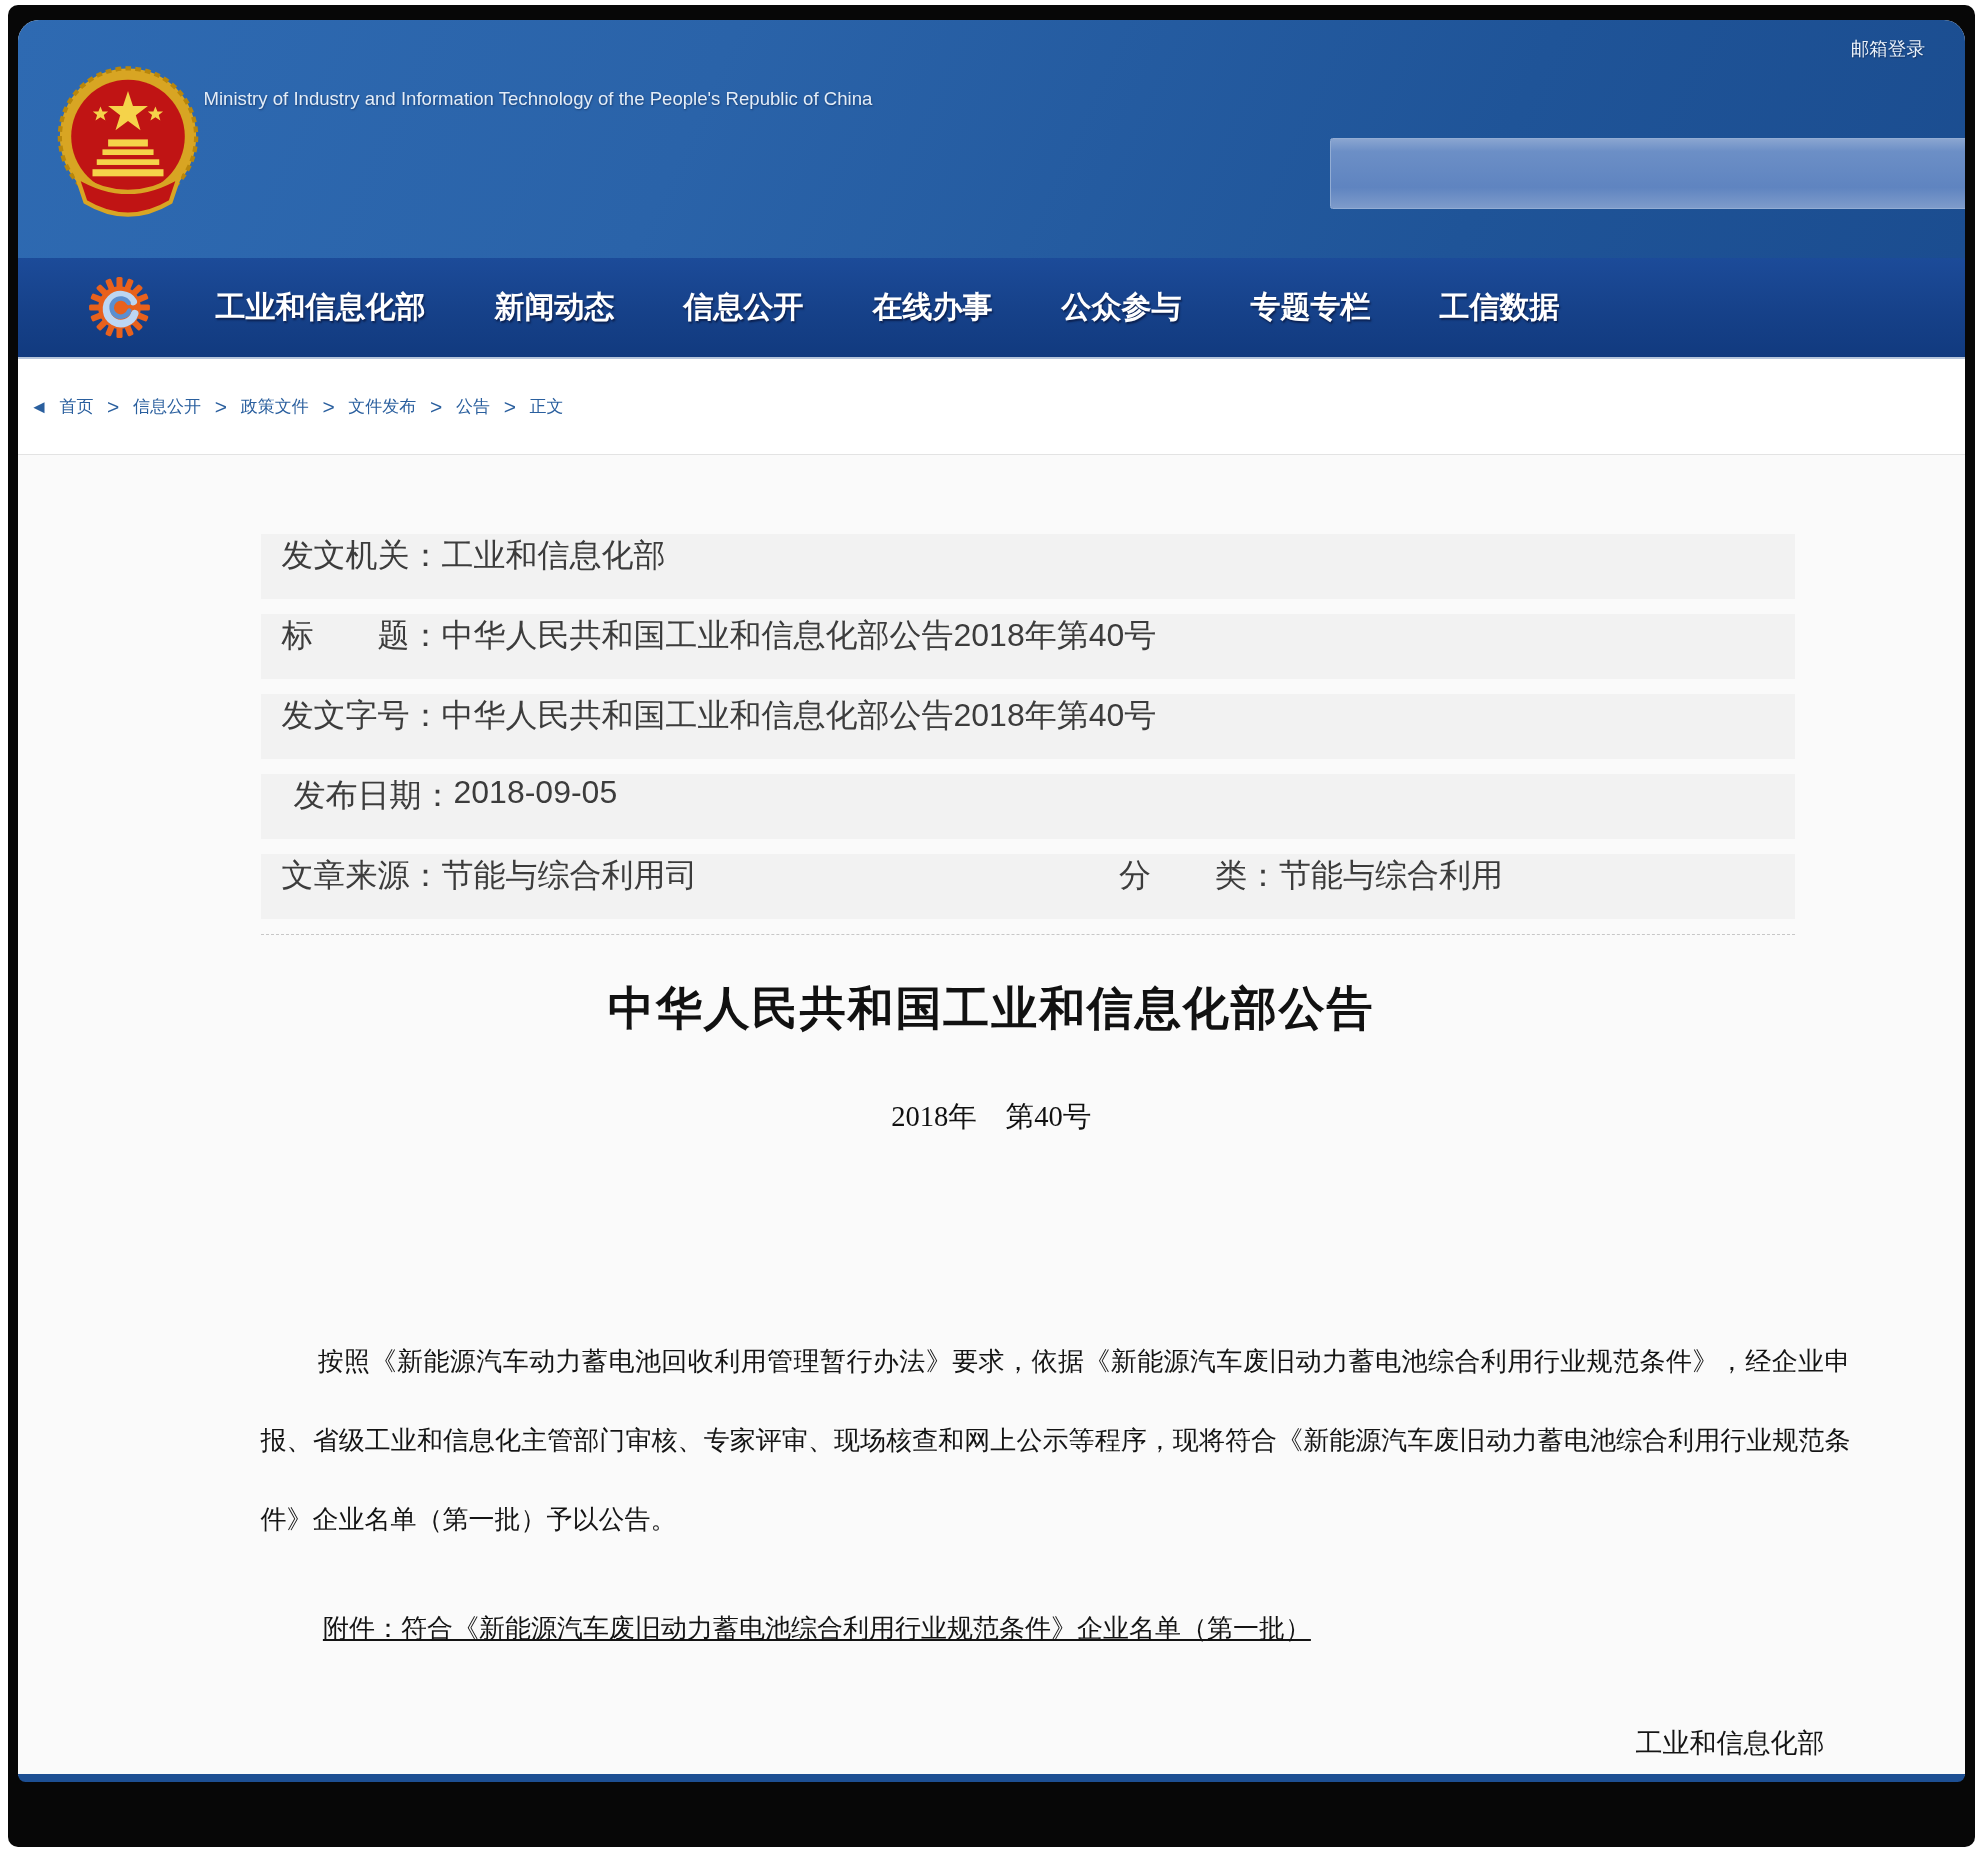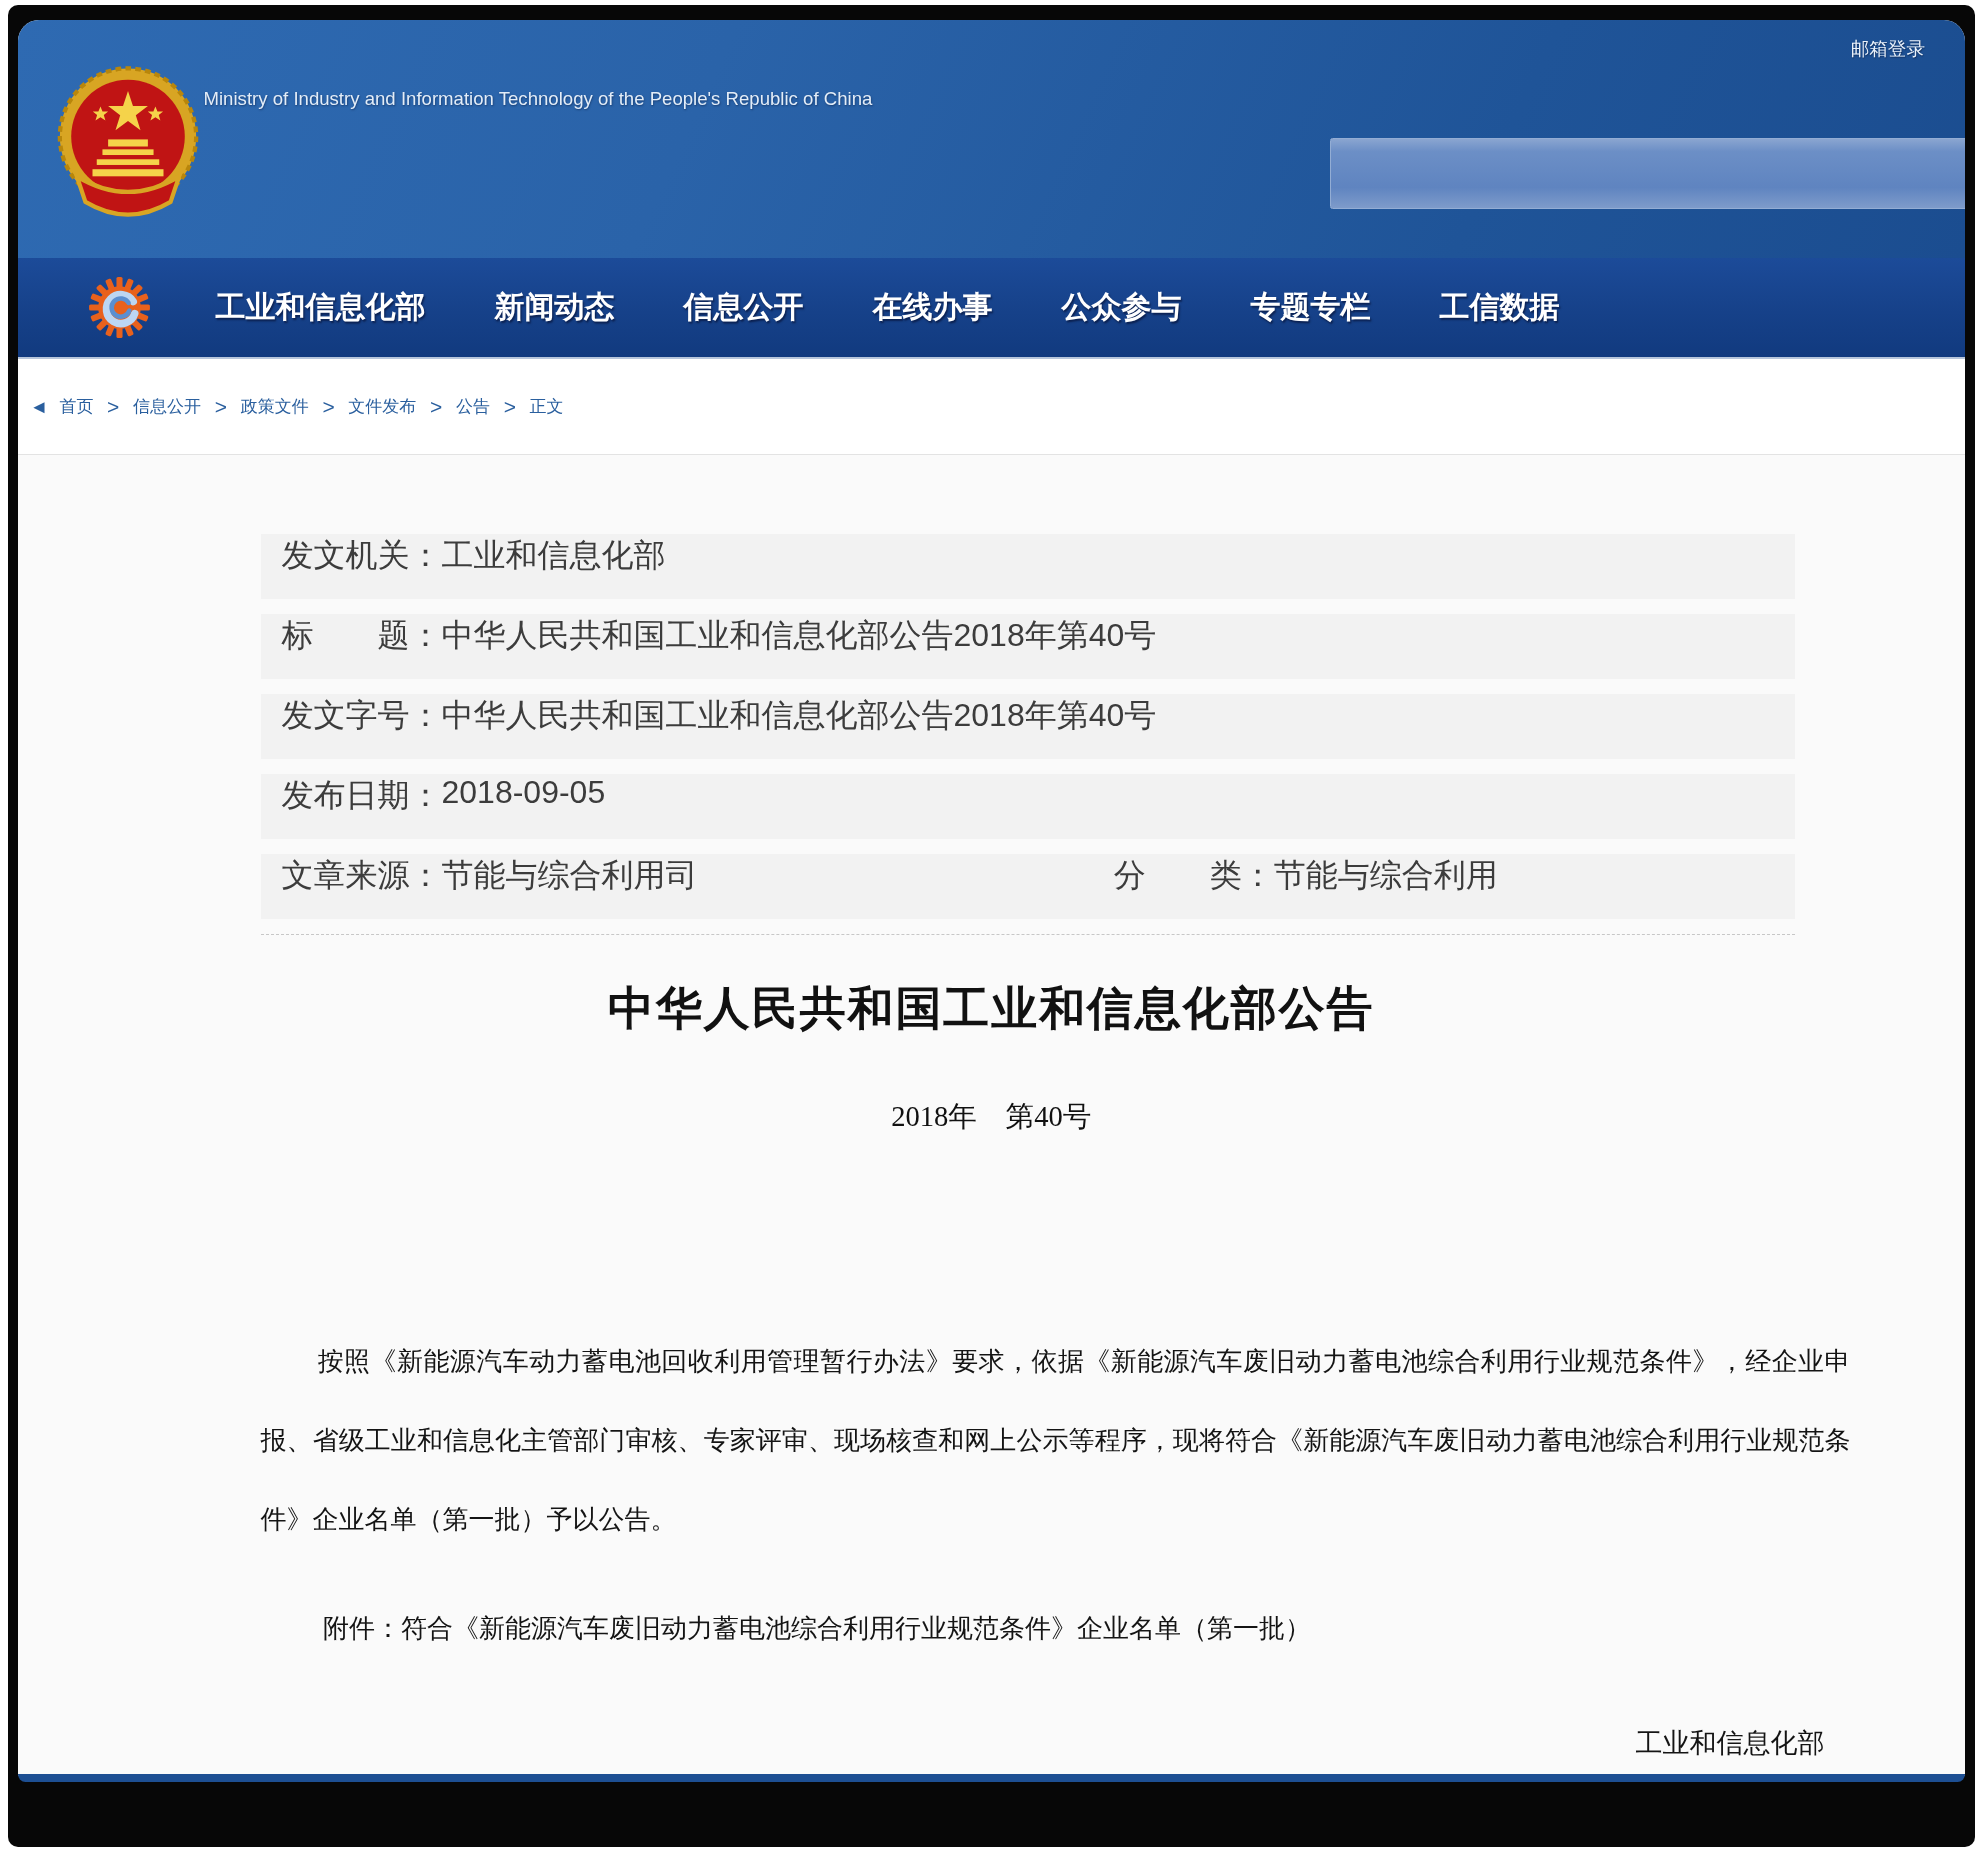--- a/index.html
+++ b/index.html
@@ -48,34 +48,34 @@
   .crumb { color:#2a5f9e; font-size:17px; text-decoration:none; cursor:pointer; white-space:nowrap;font-family:Liberation Serif, serif; }
   .crumb.current { cursor:default; }
   .sep { color:#2a5f9e; font-size:21px; margin:0 13.7px; }
 
   
   .content { position:relative; background:#fafafa; padding-top:79px; }
   .meta { width:1534px; margin-left:243px; }
   .mrow { background:#f2f2f2; height:65px; display:flex; align-items:flex-start;
     padding-left:21px; margin-bottom:15px; font-size:32px; color:#3c3c3c; }
   .mcell-a { width:55%; display:flex; }
-  .mcell-b { width:45%; display:flex; }
+  .mcell-b { width:45%; display:flex;margin-left:12px; }
   .mlabel { white-space:pre; }
   .mvalue { white-space:nowrap; }
   .meta-divider { width:1534px; margin-left:243px; margin-top:1.2px;
     border-bottom:1.9px dashed #c7c7c7; }
 
   .art-title { text-align:center; margin-top:43px; font-size:46px; font-weight:bold;
     color:#111; letter-spacing:1.9px; }
   .issue { text-align:center; margin-top:57px; font-size:28.6px; color:#111;
     font-family:"Liberation Serif", serif; white-space:pre; }
   .body-para { width:1590px; margin:186px 0 0 243px; font-size:26px; color:#141414;
     line-height:79px; text-align:justify; text-indent:2.2em; }
   .attachment { width:1590px; margin:52px 0 0 243px; font-size:26px; color:#141414;
-    text-indent:2.4em; cursor:pointer; }
+    text-indent:2.4em; cursor:pointer;text-decoration:underline; }
   .sig { width:1590px; margin:79px 0 0 243px; text-align:right; padding-right:26px;
     font-size:27px; color:#141414; }
 </style>
 </head>
 <body>
 
 <div class="shot">
   <div class="frame">
     <div class="window">
 

